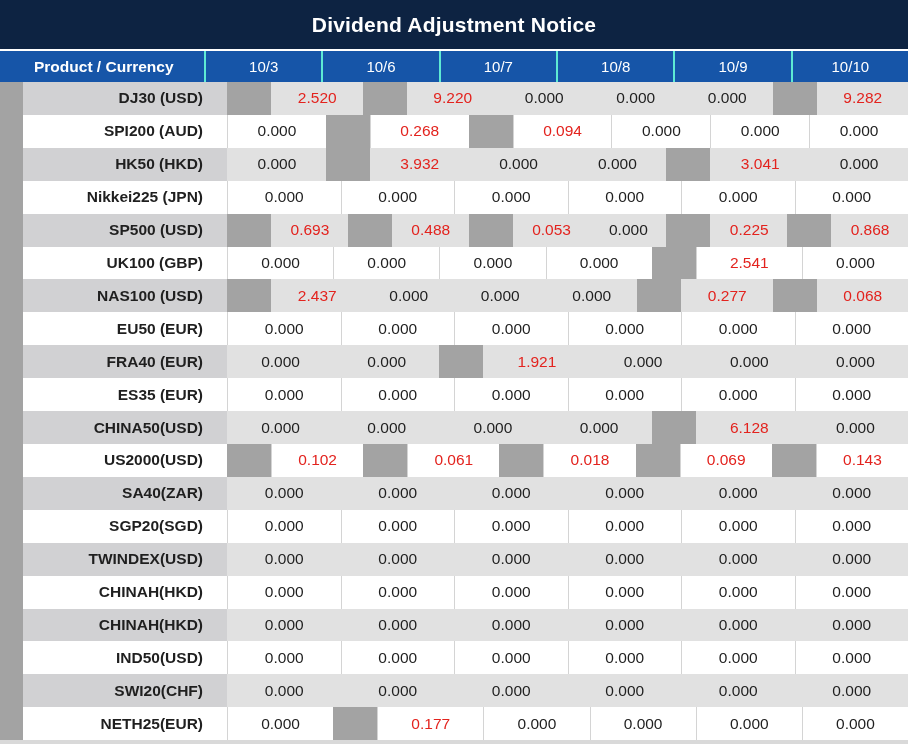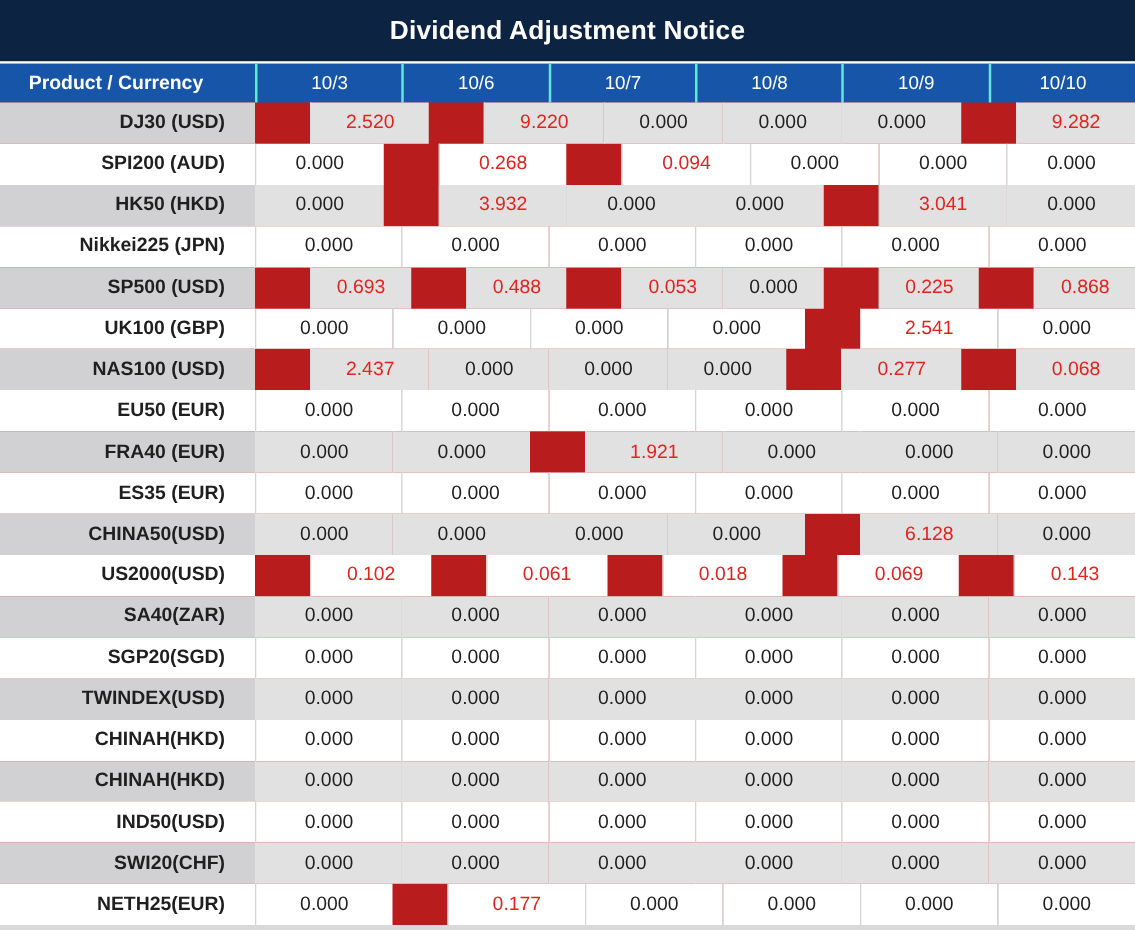--- a/index.html
+++ b/index.html
@@ -1,51 +1,51 @@
 <!DOCTYPE html>
 <html><head>
 <meta charset="utf-8">
 <style>
   html,body{margin:0;padding:0;background:#ffffff;}
   *{box-sizing:border-box;}
   .sheet{
     width:908px;height:744px;
     font-family:"Liberation Sans","DejaVu Sans",sans-serif;
     display:flex;flex-direction:column;
-    background:#b91c1c;
+    background:#a3a3a3;
     overflow:hidden;
   }
   .title-bar{
     height:49px;flex:0 0 49px;
     background:#0d2342;
     color:#ffffff;
     display:flex;align-items:center;justify-content:center;
     font-size:21px;font-weight:700;
     letter-spacing:0.2px;
   }
   .title-sep{height:2px;flex:0 0 2px;background:#ffffff;}
   .header-row{
     height:31px;flex:0 0 31px;
     background:#1655a8;
     display:flex;
     color:#ffffff;
   }
   .header-product{
     width:204px;flex:0 0 204px;
     display:flex;align-items:center;
-    padding-left:23px;
+    padding-left:34px;
     font-size:15.5px;font-weight:700;
   }
   .header-date{
     flex:1 1 0;
     display:flex;align-items:center;justify-content:center;
     font-size:15px;font-weight:400;
     border-left:2px solid #5eead4;
   }
-  .body{flex:1 1 auto;display:flex;flex-direction:column;}
+  .body{flex:1 1 auto;display:flex;flex-direction:column;padding-left:23px;}
   .row{flex:1 1 0;display:flex;}
   .cell-product{
     width:204px;flex:0 0 204px;
     display:flex;align-items:center;justify-content:flex-end;
     padding-right:24px;
     font-size:15.5px;font-weight:600;color:#1f1f1f;
   }
   .cell-value{
     flex:1 1 0;
     display:flex;align-items:center;justify-content:center;

